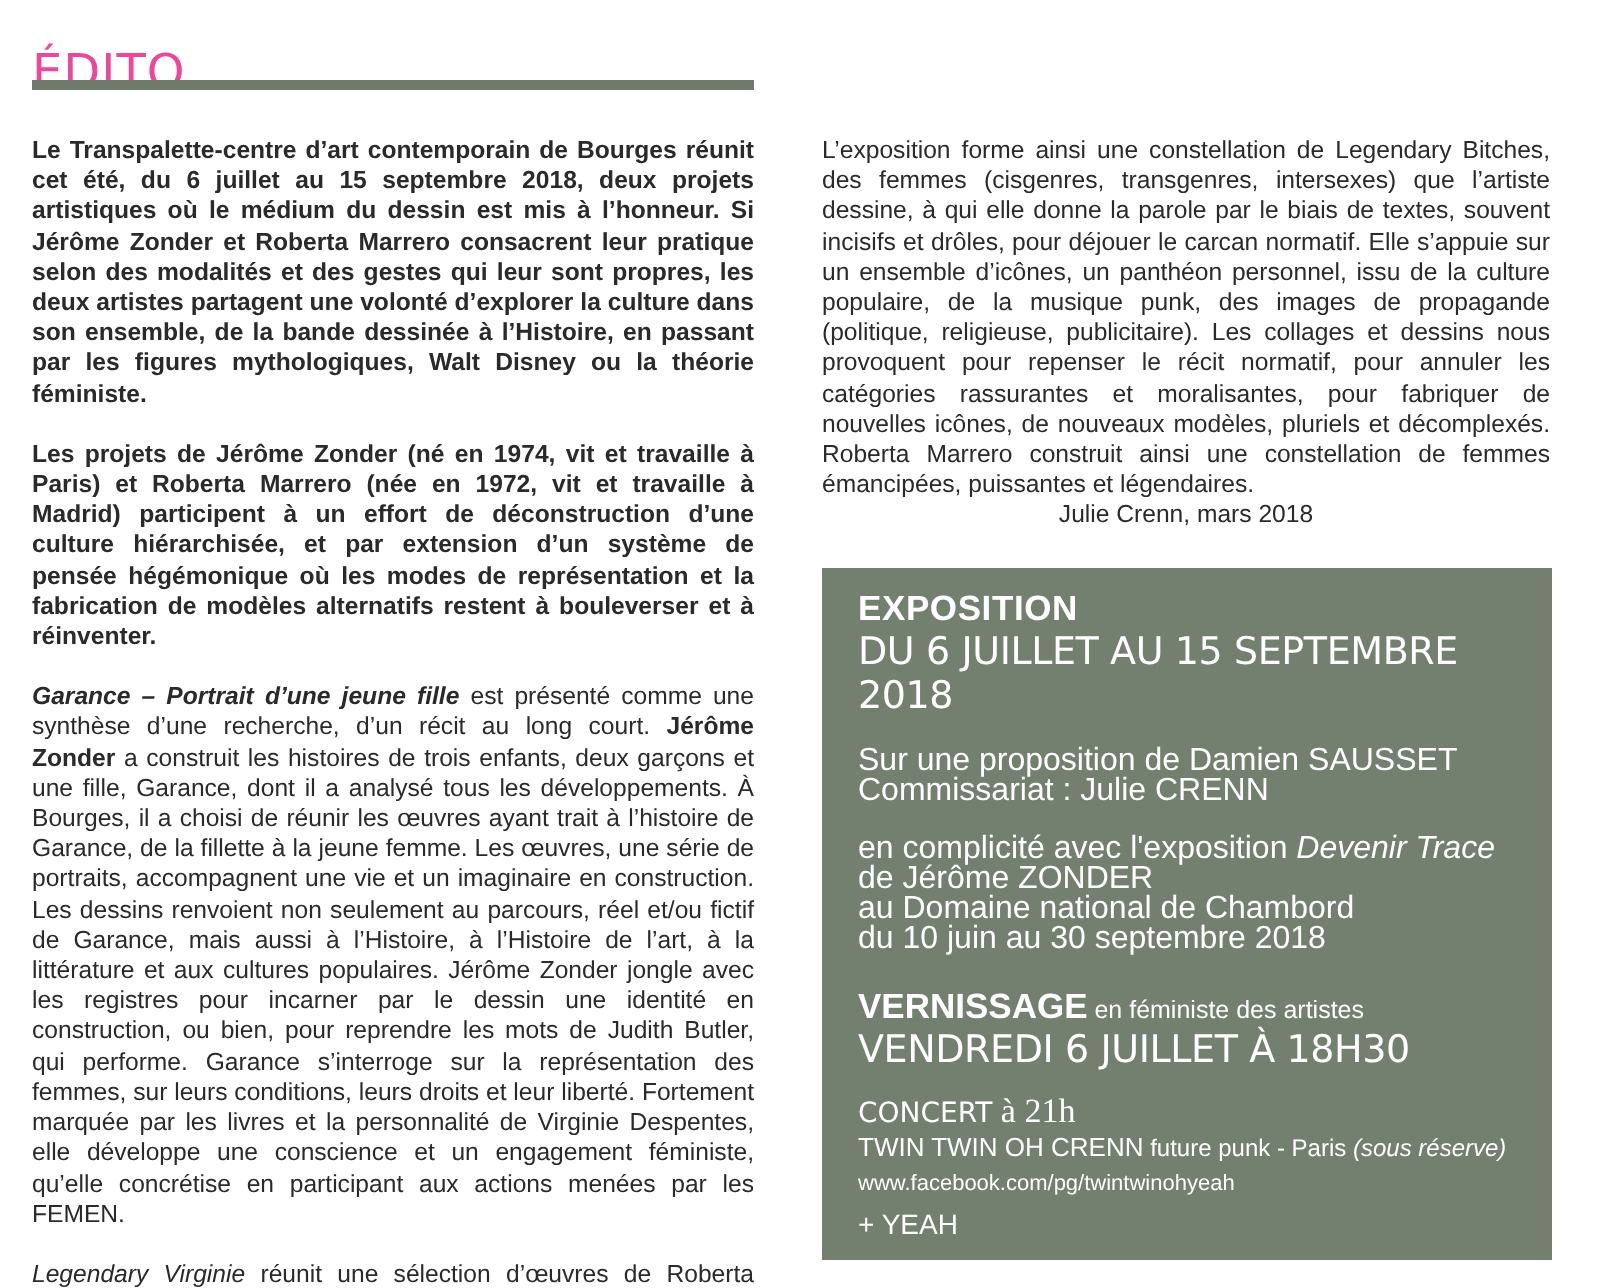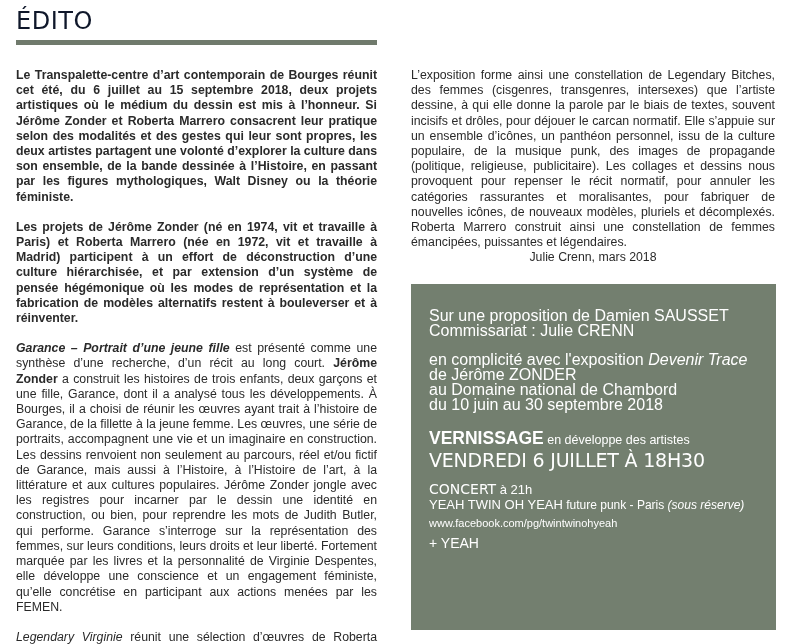--- a/index.html
+++ b/index.html
@@ -1,36 +1,36 @@
 <!DOCTYPE html>
 <html><head>
 <meta charset="utf-8">
 <style>
   html, body { margin:0; padding:0; }
   body { width:800px; height:644px; background:#fff; position:relative; overflow:hidden;
          font-family:"Liberation Sans", sans-serif; color:#222; }
-  .title { position:absolute; left:16px; top:7px; font-size:24px; letter-spacing:0.5px;
-           color:#0f172a; font-family:"DejaVu Sans", sans-serif; font-weight:normal; }
+  .title { position:absolute; left:16px; top:22px; font-size:24px; letter-spacing:0.5px;
+           color:#ec4899; font-family:"DejaVu Sans", sans-serif; font-weight:normal; }
   .rule { position:absolute; left:16px; top:40px; width:361px; height:5px; background:#707a6c; }
   .col { position:absolute; font-size:12.3px; line-height:15.2px; text-align:justify; color:#2a2a2a; }
   .left { left:16px; top:68px; width:361px; }
   .right { left:411px; top:68px; width:364px; }
   .col p { margin:0 0 15px 0; }
   .bold { font-weight:bold; }
   .sig { text-align:center; margin:0; }
   .box { position:absolute; left:411px; top:284px; width:365px; height:346px; background:#737f6f; color:#fff;
          box-sizing:border-box; padding:10px 18px; }
   .box .h1 { font-size:17.5px; font-weight:bold; letter-spacing:0.3px; }
   .box .h2 { font-size:19px; font-family:"DejaVu Sans", sans-serif; font-weight:normal; letter-spacing:-0.2px; line-height:22px; }
   .box .small { font-size:16px; line-height:15px; }
   .box .gap { height:14px; }
   .box .verni { font-size:17.5px; font-weight:bold; }
   .box .verni-sub { font-size:12.5px; font-weight:normal; }
   .box .concert { font-size:14px; font-family:"DejaVu Sans", sans-serif; }
-  .box .concert small { font-size:13px; font-family:Liberation Sans, sans-serif; }
+  .box .concert small { font-size:17px; font-family:Liberation Serif, serif; }
   .box .band { font-size:12px; }
   .box .band b { font-weight:normal; font-size:13px; }
   .box .url { font-size:11px; margin-top:5px; }
   .box .guest { font-size:14px; margin-top:6px; }
 </style>
 </head>
 <body>
 
 <div class="title">ÉDITO</div>
 <div class="rule"></div>
@@ -41,29 +41,31 @@
   <p><i class="bold">Garance – Portrait d’une jeune fille</i><span> est présenté comme une synthèse d’une recherche, d’un récit au long court. </span><span class="bold">Jérôme Zonder</span><span> a construit les histoires de trois enfants, deux garçons et une fille, Garance, dont il a analysé tous les développements. À Bourges, il a choisi de réunir les œuvres ayant trait à l’histoire de Garance, de la fillette à la jeune femme. Les œuvres, une série de portraits, accompagnent une vie et un imaginaire en construction. Les dessins renvoient non seulement au parcours, réel et/ou fictif de Garance, mais aussi à l’Histoire, à l’Histoire de l’art, à la littérature et aux cultures populaires. Jérôme Zonder jongle avec les registres pour incarner par le dessin une identité en construction, ou bien, pour reprendre les mots de Judith Butler, qui performe. Garance s’interroge sur la représentation des femmes, sur leurs conditions, leurs droits et leur liberté. Fortement marquée par les livres et la personnalité de Virginie Despentes, elle développe une conscience et un engagement féministe, qu’elle concrétise en participant aux actions menées par les FEMEN.</span></p>
   <p><i>Legendary Virginie</i><span> réunit une sélection d’œuvres de </span><span>Roberta Marrero</span></p>
 </div>
 
 <div class="col right">
   <p style="margin:0">L’exposition forme ainsi une constellation de Legendary Bitches, des femmes (cisgenres, transgenres, intersexes) que l’artiste dessine, à qui elle donne la parole par le biais de textes, souvent incisifs et drôles, pour déjouer le carcan normatif. Elle s’appuie sur un ensemble d’icônes, un panthéon personnel, issu de la culture populaire, de la musique punk, des images de propagande (politique, religieuse, publicitaire). Les collages et dessins nous provoquent pour repenser le récit normatif, pour annuler les catégories rassurantes et moralisantes, pour fabriquer de nouvelles icônes, de nouveaux modèles, pluriels et décomplexés. Roberta Marrero construit ainsi une constellation de femmes émancipées, puissantes et légendaires.</p>
   <p class="sig">Julie Crenn, mars 2018</p>
 </div>
 
 <div class="box">
+  <div class="h1">EXPOSITION</div>
+  <div class="h2">DU 6 JUILLET AU 15 SEPTEMBRE 2018</div>
   <div class="gap"></div>
   <div class="small">Sur une proposition de Damien SAUSSET</div>
   <div class="small">Commissariat : Julie CRENN</div>
   <div class="gap"></div>
   <div class="small"><span>en complicité avec l'exposition </span><i>Devenir Trace</i></div>
   <div class="small">de Jérôme ZONDER</div>
   <div class="small">au Domaine national de Chambord</div>
   <div class="small">du 10 juin au 30 septembre 2018</div>
   <div class="gap" style="height:16px"></div>
-  <div class="verni"><span>VERNISSAGE</span><span class="verni-sub"> en développe des artistes</span></div>
+  <div class="verni"><span>VERNISSAGE</span><span class="verni-sub"> en féministe des artistes</span></div>
   <div class="h2">VENDREDI 6 JUILLET À 18H30</div>
   <div class="gap" style="height:10px"></div>
   <div class="concert"><span>CONCERT</span><small> à 21h</small></div>
-  <div class="band"><b>YEAH TWIN OH YEAH</b><span> future punk - Paris </span><i>(sous réserve)</i></div>
+  <div class="band"><b>TWIN TWIN OH CRENN</b><span> future punk - Paris </span><i>(sous réserve)</i></div>
   <div class="url">www.facebook.com/pg/twintwinohyeah</div>
   <div class="guest">+ YEAH</div>
 </div>
 
 </body></html>

